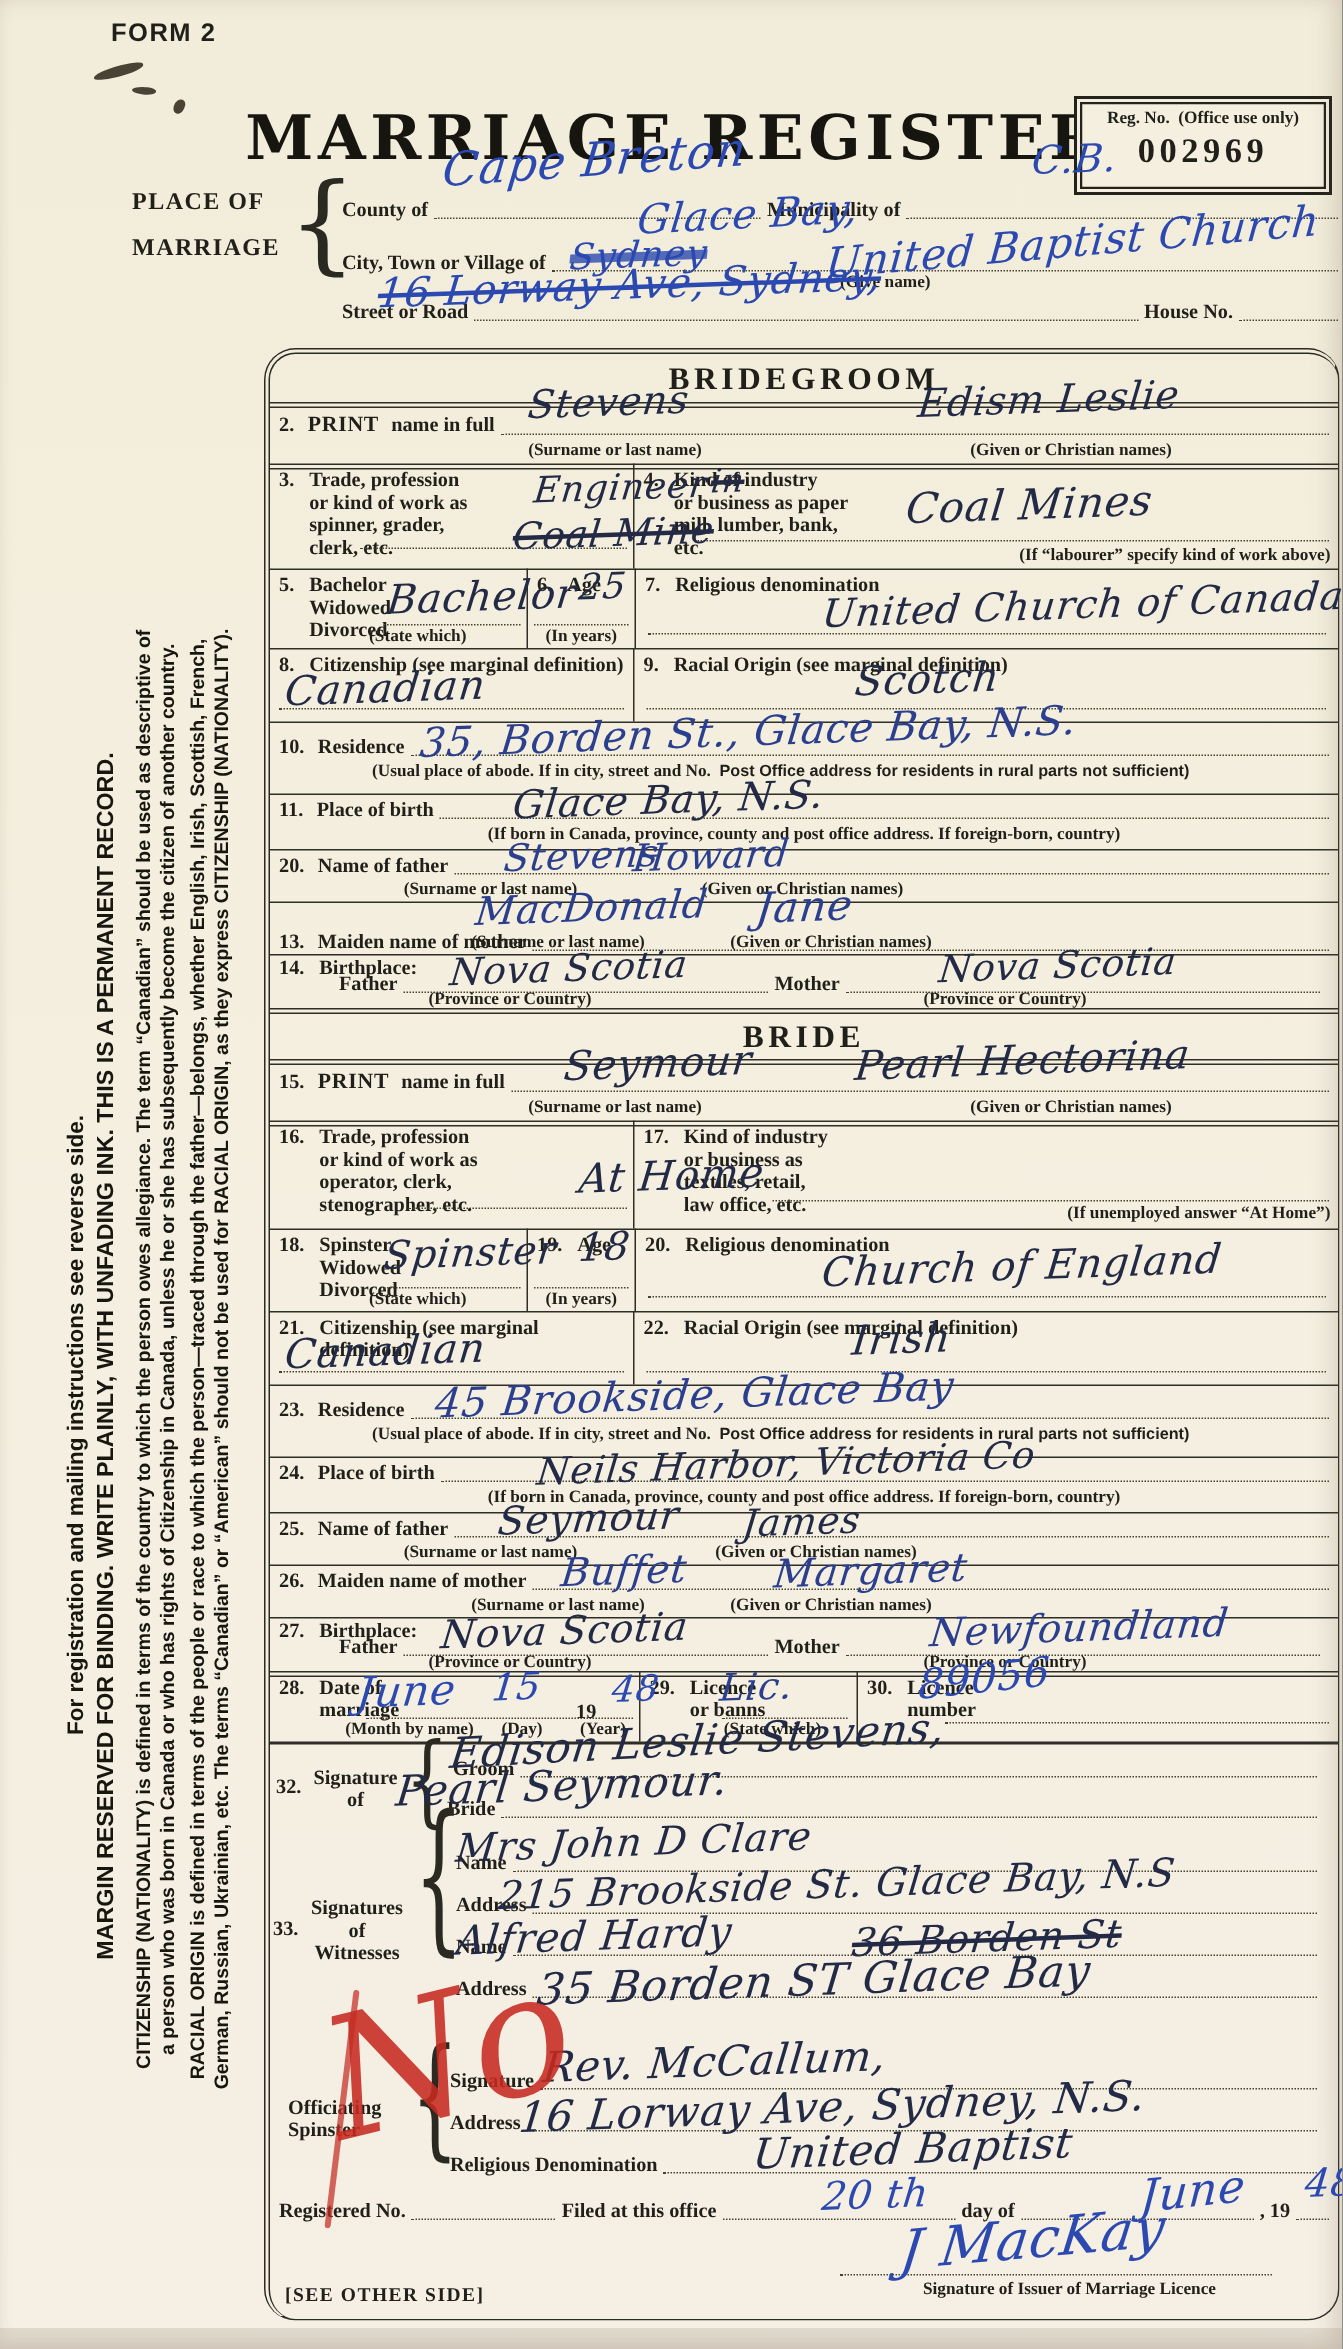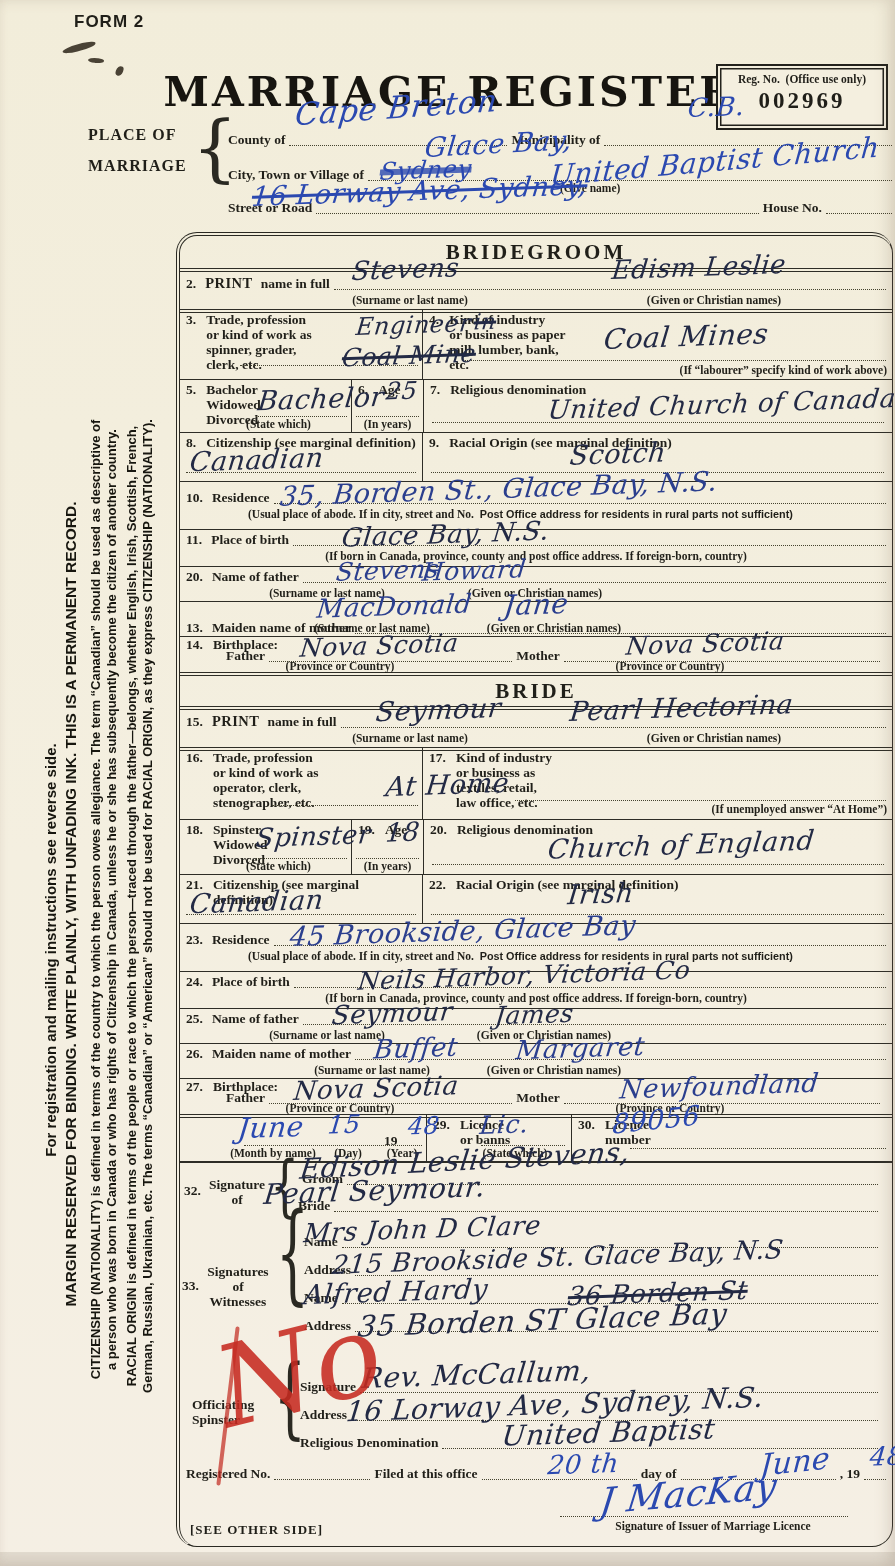--- a/index.html
+++ b/index.html
@@ -433,20 +433,25 @@
       </div>
       <span class="nt abs ctr" style="left:60px;top:24px;width:200px">(Province or Country)</span>
       <span class="nt abs ctr" style="left:390px;top:24px;width:200px">(Province or Country)</span>
       <span class="hw ink-k" style="left:114px;top:-3px;font-size:26px">Nova Scotia</span>
       <span class="hw ink-b" style="left:440px;top:-5px;font-size:26px">Newfoundland</span>
     </div>
 
     <div class="frow sng" style="top:878px;height:47px;border-bottom-width:2.2px">
       <div class="cells">
         <div class="cell" style="width:246px">
+          <div class="qwrap">
+              <span class="qnum">28.</span>
+            <span class="qlabel ml">Date of
+marriage</span>
+            </div>
           <div class="dotseg" style="left:64px;right:4px;bottom:15px"></div>
           <span class="nt abs ctr" style="left:26px;width:134px;bottom:2px">(Month by name)</span>
           <span class="nt abs ctr" style="left:146px;width:44px;bottom:2px">(Day)</span>
           <span class="qlabel abs" style="left:204px;bottom:13px">19</span>
           <span class="nt abs ctr" style="left:198px;width:48px;bottom:2px">(Year)</span>
         </div>
         <div class="cell vdiv" style="width:144px">
           <div class="qwrap">
               <span class="qnum">29.</span>
             <span class="qlabel ml">Licence

